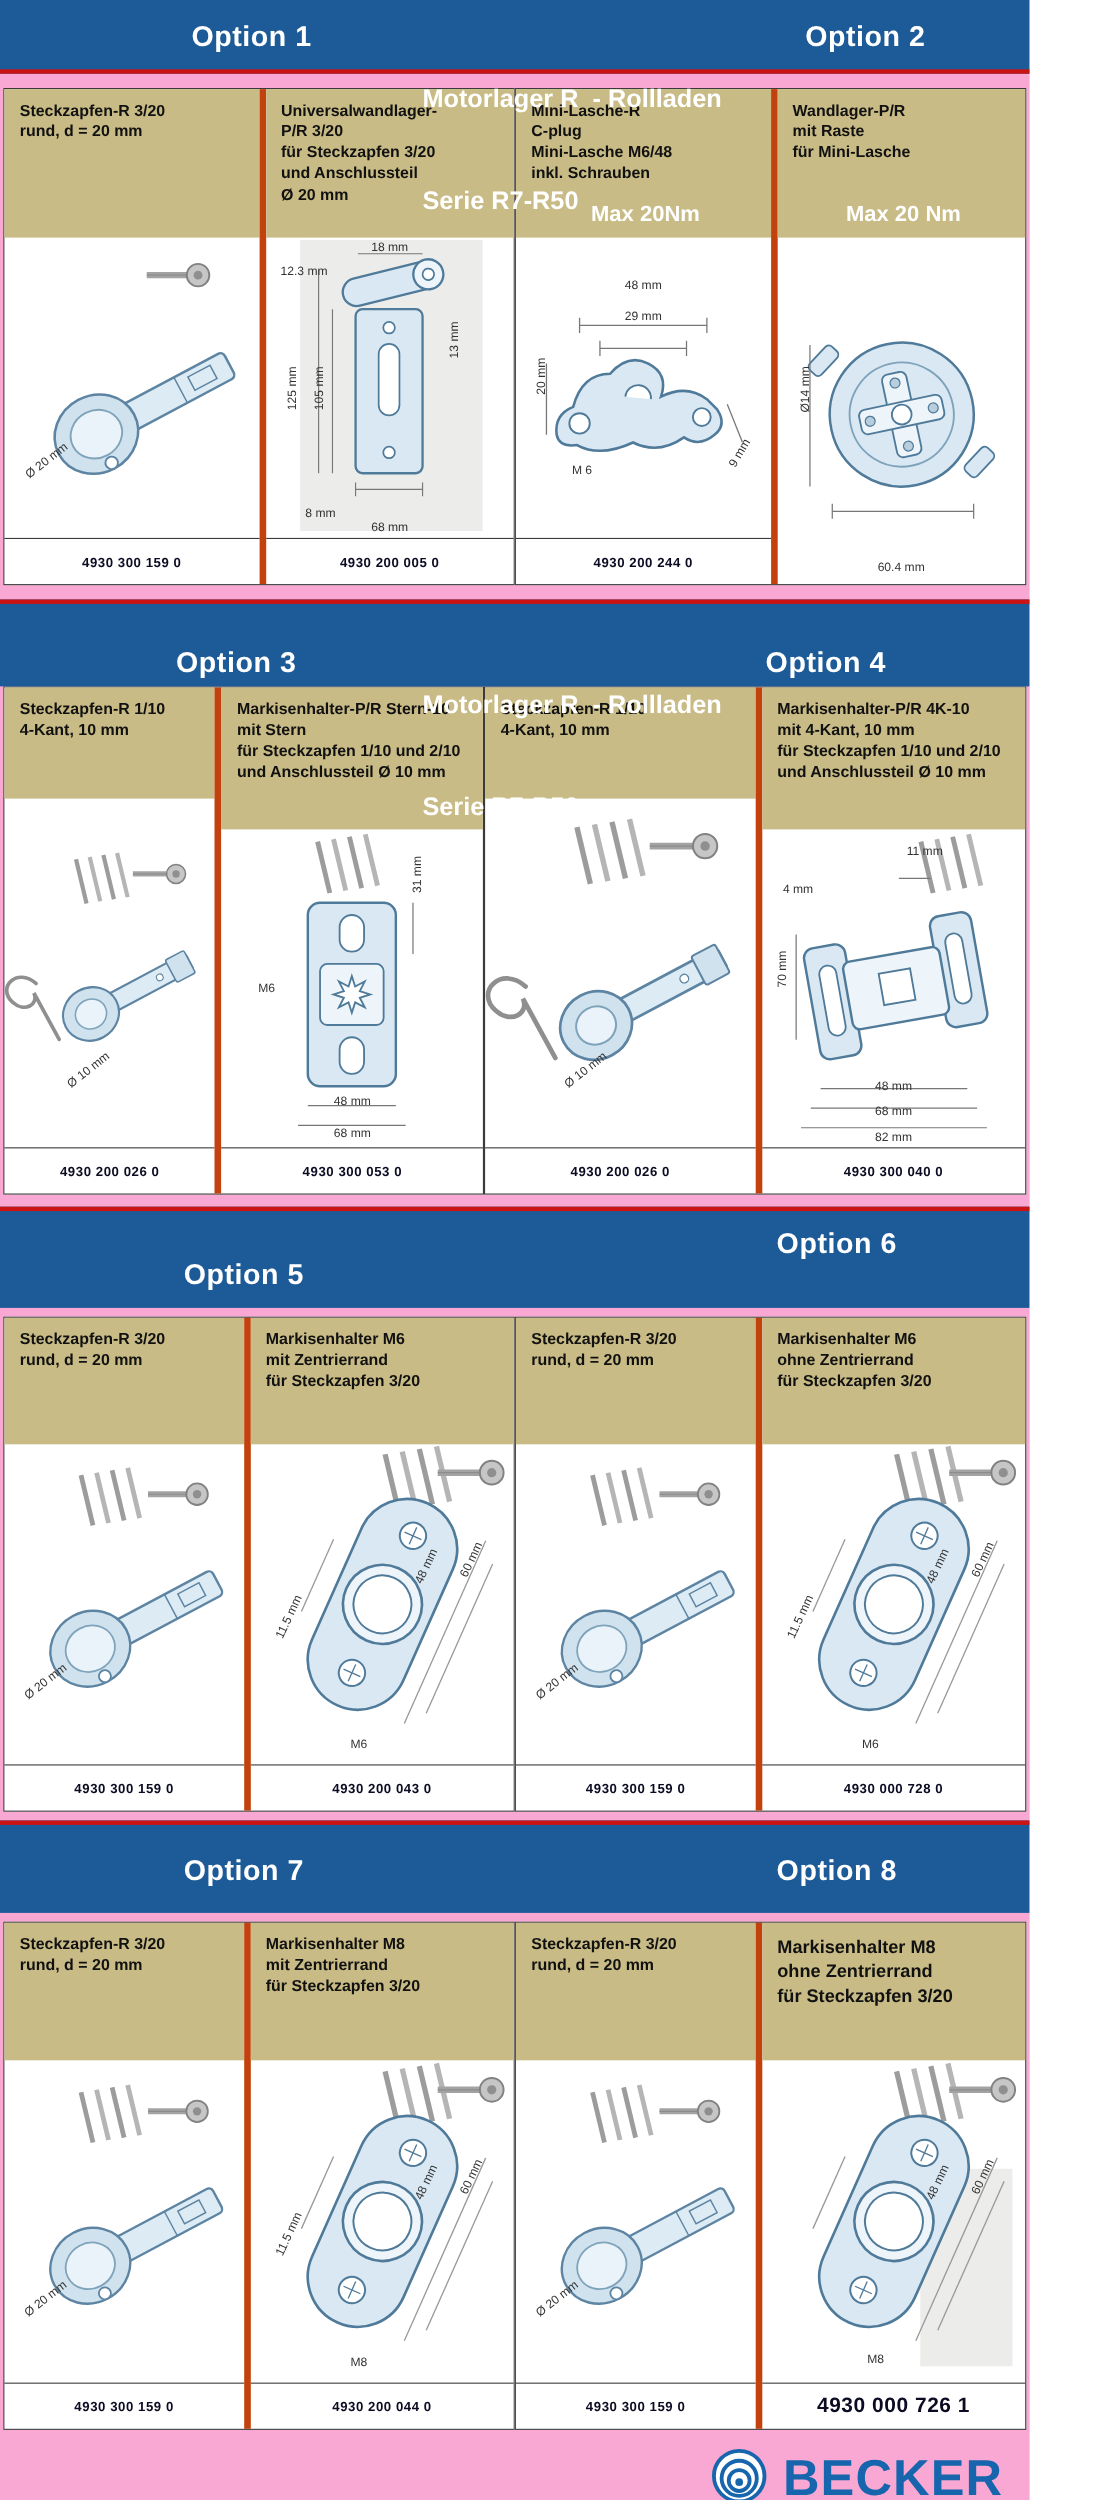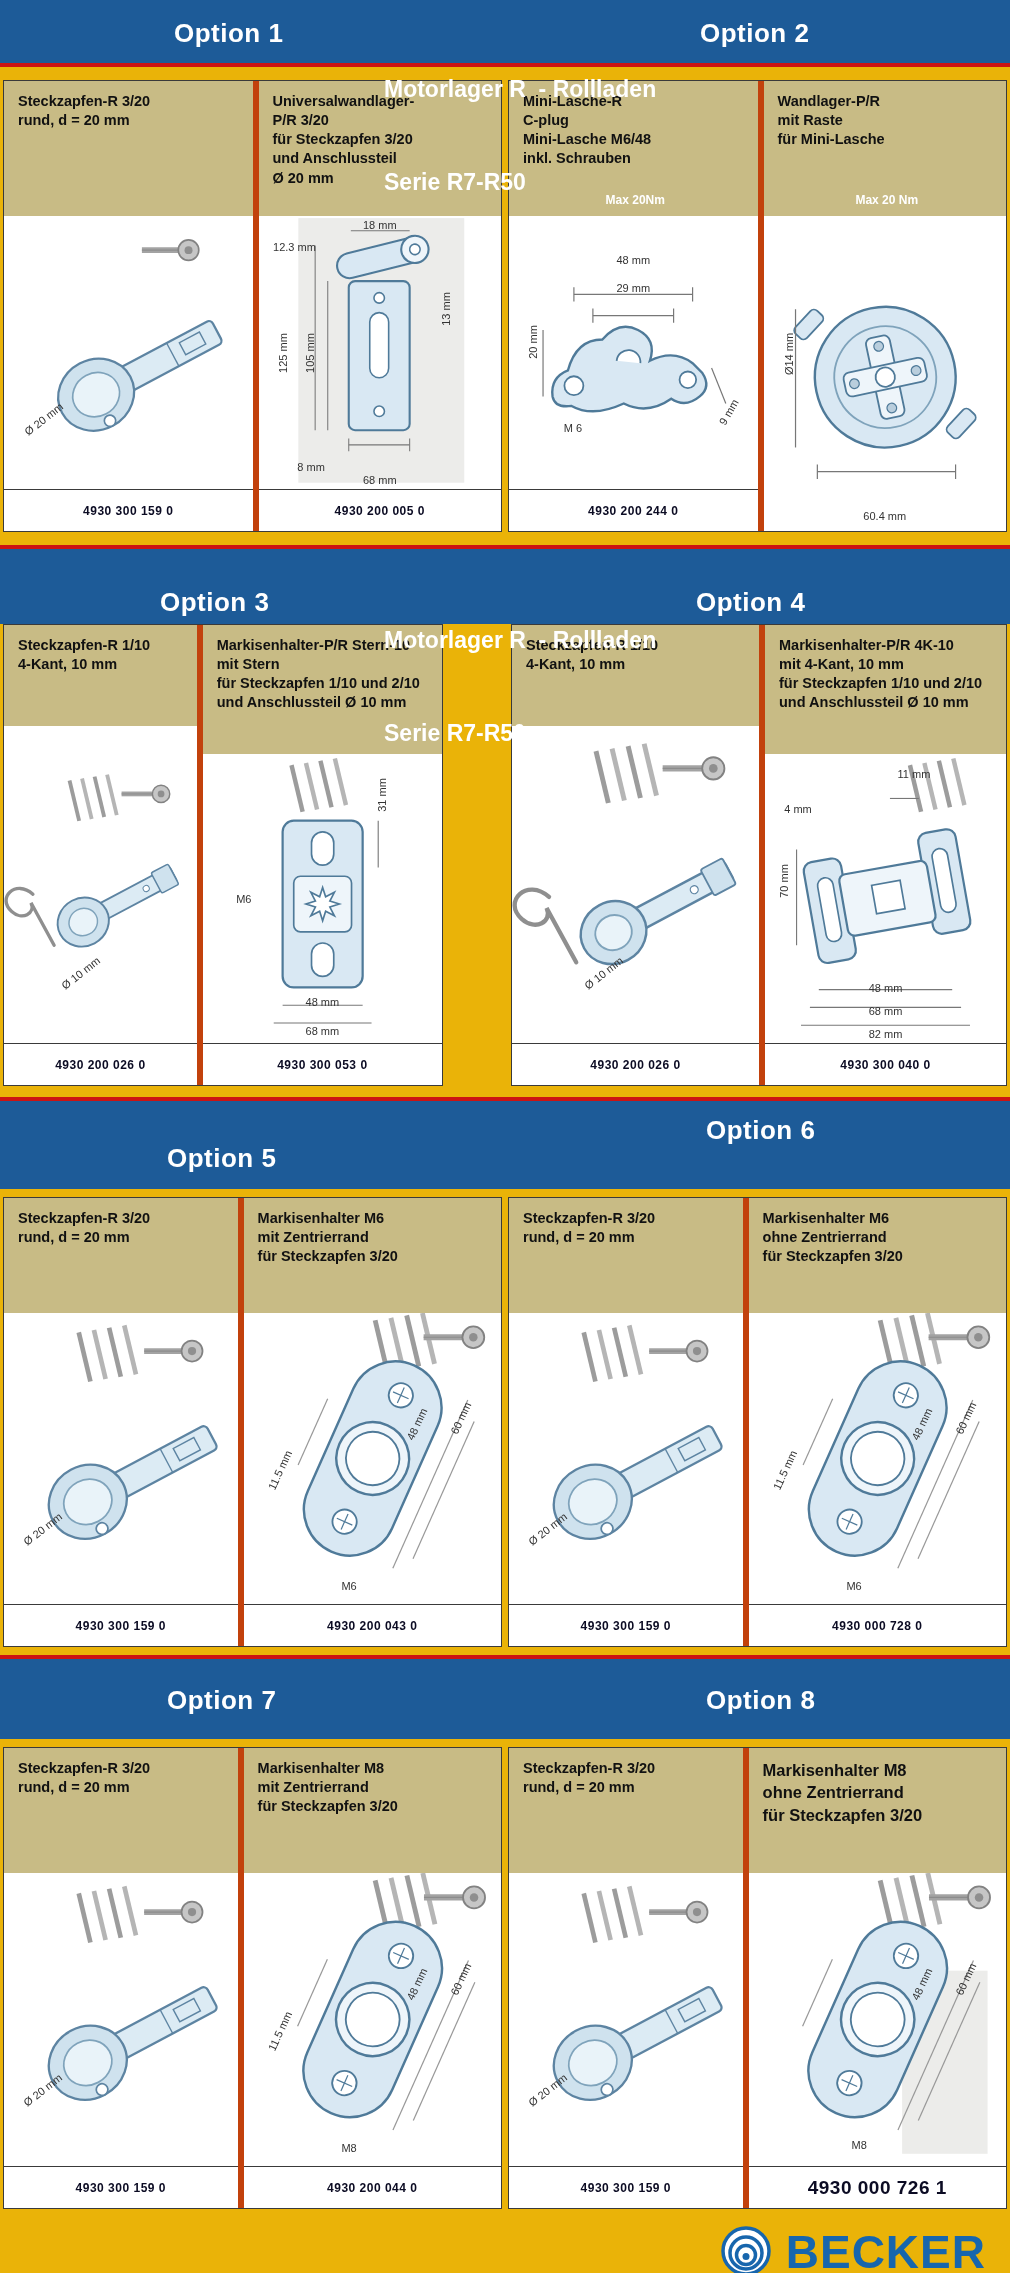--- a/index.html
+++ b/index.html
@@ -1,18 +1,18 @@
 <!DOCTYPE html>
 <html><head>
 <meta charset="utf-8">
 <style>
   *{box-sizing:border-box;margin:0;padding:0}
   html,body{background:#fff}
   body{width:1010px;font-family:"Liberation Sans",sans-serif;color:#111}
-  .page{width:1010px;height:2273px;position:relative;background:#eab308;overflow:hidden}
+  .page{width:936px;height:2273px;position:relative;background:#f9a8d4;overflow:hidden}
 
   
   .band{position:relative;background:#1d5b98;width:100%}
   .band .opt{position:absolute;color:#fff;font-weight:bold;font-size:26px;letter-spacing:.5px;white-space:pre}
   .band-title{position:absolute;left:384px;top:12px;color:#fff;font-weight:bold;font-size:23px;line-height:1.35;white-space:pre}
   .band1{height:67px;border-bottom:4px solid #cc1313}
   .band2,.band3,.band4{border-top:4px solid #cc1313}
   .band2{height:79px;margin-top:13px}
   .band3{height:92px;margin-top:11px}
   .band4{height:84px;margin-top:8px}
@@ -35,21 +35,21 @@
   .cell{display:flex;flex-direction:column;min-width:0;flex:1 1 50%}
   .cell + .cell{border-left:6px solid #c2410c}
   .row2 .pair-l .c1{flex:0 0 44%}
   .row2 .pair-l .c2{flex:0 0 56%}
   .row3 .c1,.row4 .c1{flex:0 0 47%}
   .row3 .c2,.row4 .c2{flex:0 0 53%}
 
   .label-box{background:#c8bb85;display:flex;flex-direction:column;padding:11px 10px 7px 14px}
   .label{font-weight:bold;font-size:14.5px;line-height:1.32;white-space:pre-line}
   .label.big{font-size:16.5px;line-height:1.35}
-  .badge{margin-top:auto;color:#fff;font-weight:bold;font-size:12px;text-align:center;padding:4px 0 2px}
+  .badge{margin-top:auto;color:#fff;font-weight:bold;font-size:20px;text-align:center;padding:4px 0 2px}
 
   .figure{flex:1 1 auto;position:relative;overflow:hidden}
   .fig{position:absolute;inset:0;width:100%;height:100%}
   .dim{position:absolute;font-size:11px;color:#333;white-space:nowrap}
   .rot90{transform:rotate(-90deg)}
   .rot65{transform:rotate(-65deg)}
   .rot60{transform:rotate(-60deg)}
   .rot38{transform:rotate(-38deg)}
   .dim-c{left:50%;transform:translateX(-50%)}
 
@@ -121,21 +121,21 @@
 </svg>
 
 <div class="page">
 
   <div class="band band1">
     <span class="opt" style="left:174px">Option 1</span>
     <div class="band-title">
       <div>Motorlager R  - Rollladen</div>
       <div>Serie R7-R50</div>
     </div>
-    <span class="opt" style="left:700px">Option 2</span>
+    <span class="opt" style="left:732px">Option 2</span>
   </div>
 
   <div class="row row1">
     <div class="pair">
 
       <div class="cell c1">
         <div class="label-box" style="height:135px">
           <div class="label">Steckzapfen-R 3/20
 rund, d = 20 mm</div>
         </div>

